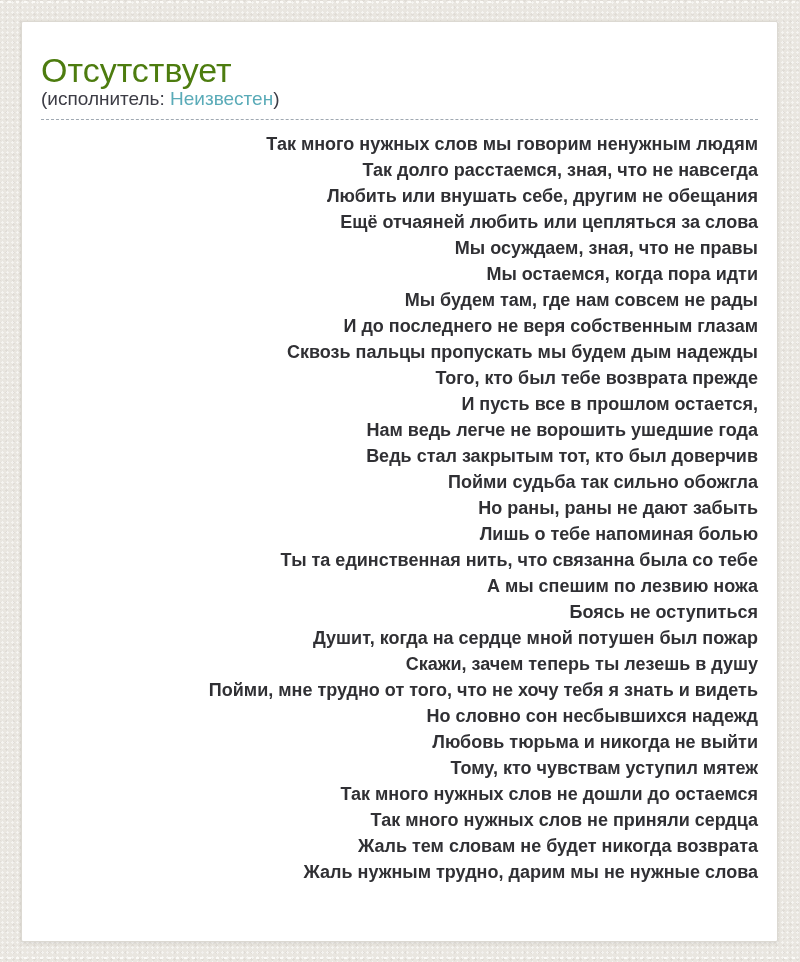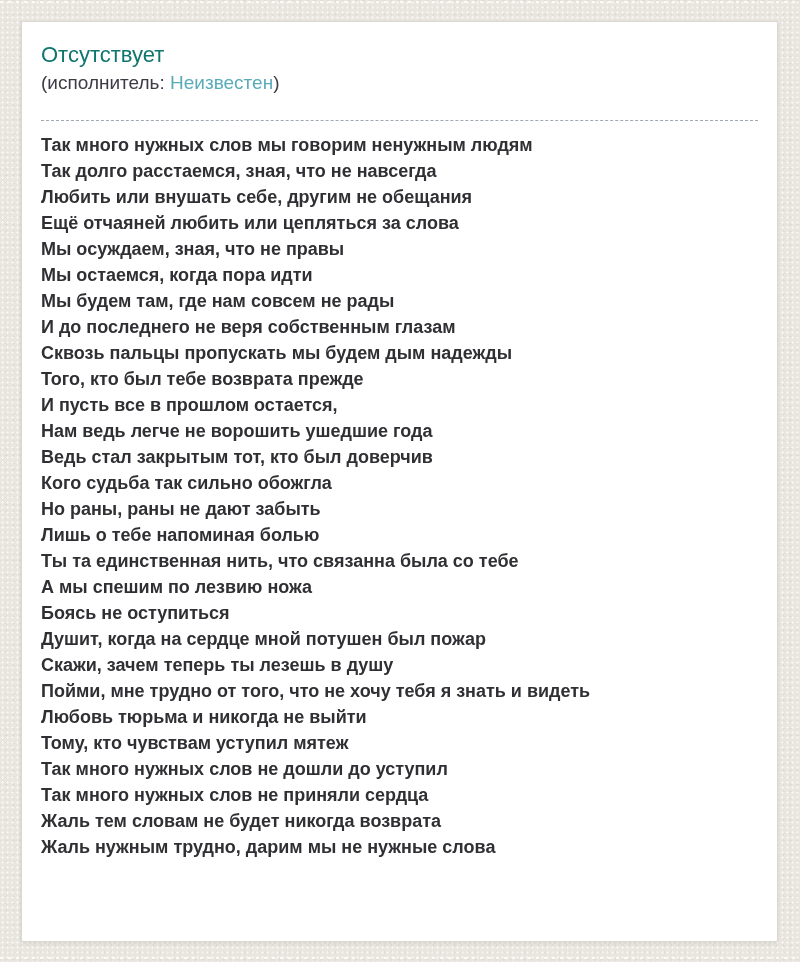--- a/index.html
+++ b/index.html
@@ -42,48 +42,49 @@
     background: #ffffff;
     border: 1px solid #dcd9d2;
     border-radius: 2px;
     box-shadow: 0 1px 3px rgba(90,85,75,0.18);
   }
 
   .header {
     padding: 17px 19px 0 19px;
   }
   .title {
-    margin: 0 0 2px 0;
-    font-size: 22px;
+    margin: 16px 0 2px 0;
+    font-size: 34px;
     line-height: 31px;
     font-weight: 400;
-    color: #0f766e;
+    color: #4d7c0f;
   }
   .subtitle {
     font-size: 19px;
     line-height: 22px;
     color: #3c3c45;
-    padding-bottom: 26px;
+    padding-bottom: 9px;
     border-bottom: 1px dashed #a0a9b2;
   }
   .artist-link {
     color: #5aabb8;
     text-decoration: none;
     cursor: pointer;
   }
 
   .lyrics {
     padding: 11px 19px 0 19px;
     font-size: 18px;
     line-height: 26px;
     font-weight: 700;
     color: #303034;
   }
   .lyric-line {
     white-space: nowrap;
+    text-align: right;
   }
 </style>
 </head>
 <body>
 
 <div class="card">
   <div class="header">
     <h1 class="title">Отсутствует</h1>
     <div class="subtitle"><span>(исполнитель: </span><a class="artist-link">Неизвестен</a><span>)</span></div>
   </div>
@@ -94,29 +95,30 @@
       <div class="lyric-line">Ещё отчаяней любить или цепляться за слова</div>
       <div class="lyric-line">Мы осуждаем, зная, что не правы</div>
       <div class="lyric-line">Мы остаемся, когда пора идти</div>
       <div class="lyric-line">Мы будем там, где нам совсем не рады</div>
       <div class="lyric-line">И до последнего не веря собственным глазам</div>
       <div class="lyric-line">Сквозь пальцы пропускать мы будем дым надежды</div>
       <div class="lyric-line">Того, кто был тебе возврата прежде</div>
       <div class="lyric-line">И пусть все в прошлом остается,</div>
       <div class="lyric-line">Нам ведь легче не ворошить ушедшие года</div>
       <div class="lyric-line">Ведь стал закрытым тот, кто был доверчив</div>
-      <div class="lyric-line">Кого судьба так сильно обожгла</div>
+      <div class="lyric-line">Пойми судьба так сильно обожгла</div>
       <div class="lyric-line">Но раны, раны не дают забыть</div>
       <div class="lyric-line">Лишь о тебе напоминая болью</div>
       <div class="lyric-line">Ты та единственная нить, что связанна была со тебе</div>
       <div class="lyric-line">А мы спешим по лезвию ножа</div>
       <div class="lyric-line">Боясь не оступиться</div>
       <div class="lyric-line">Душит, когда на сердце мной потушен был пожар</div>
       <div class="lyric-line">Скажи, зачем теперь ты лезешь в душу</div>
       <div class="lyric-line">Пойми, мне трудно от того, что не хочу тебя я знать и видеть</div>
+      <div class="lyric-line">Но словно сон несбывшихся надежд</div>
       <div class="lyric-line">Любовь тюрьма и никогда не выйти</div>
       <div class="lyric-line">Тому, кто чувствам уступил мятеж</div>
-      <div class="lyric-line">Так много нужных слов не дошли до уступил</div>
+      <div class="lyric-line">Так много нужных слов не дошли до остаемся</div>
       <div class="lyric-line">Так много нужных слов не приняли сердца</div>
       <div class="lyric-line">Жаль тем словам не будет никогда возврата</div>
       <div class="lyric-line">Жаль нужным трудно, дарим мы не нужные слова</div>
     </div>
 </div>
 
 </body></html>

